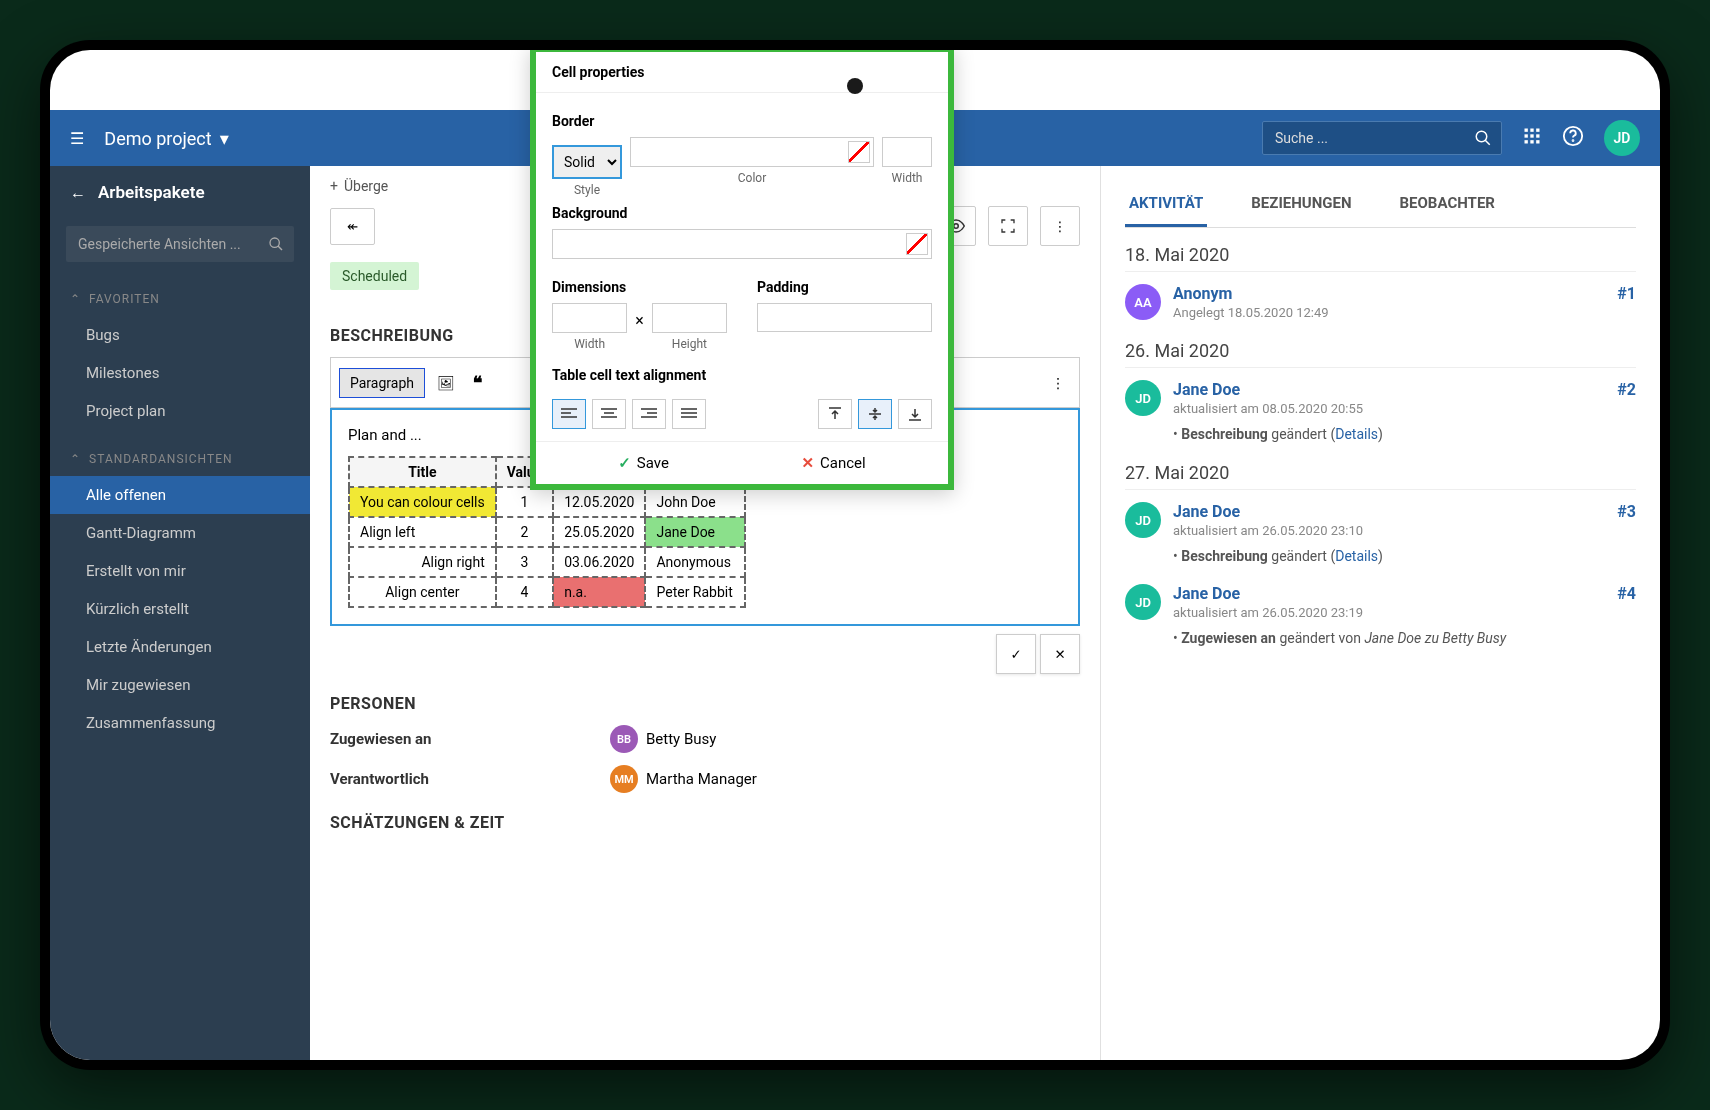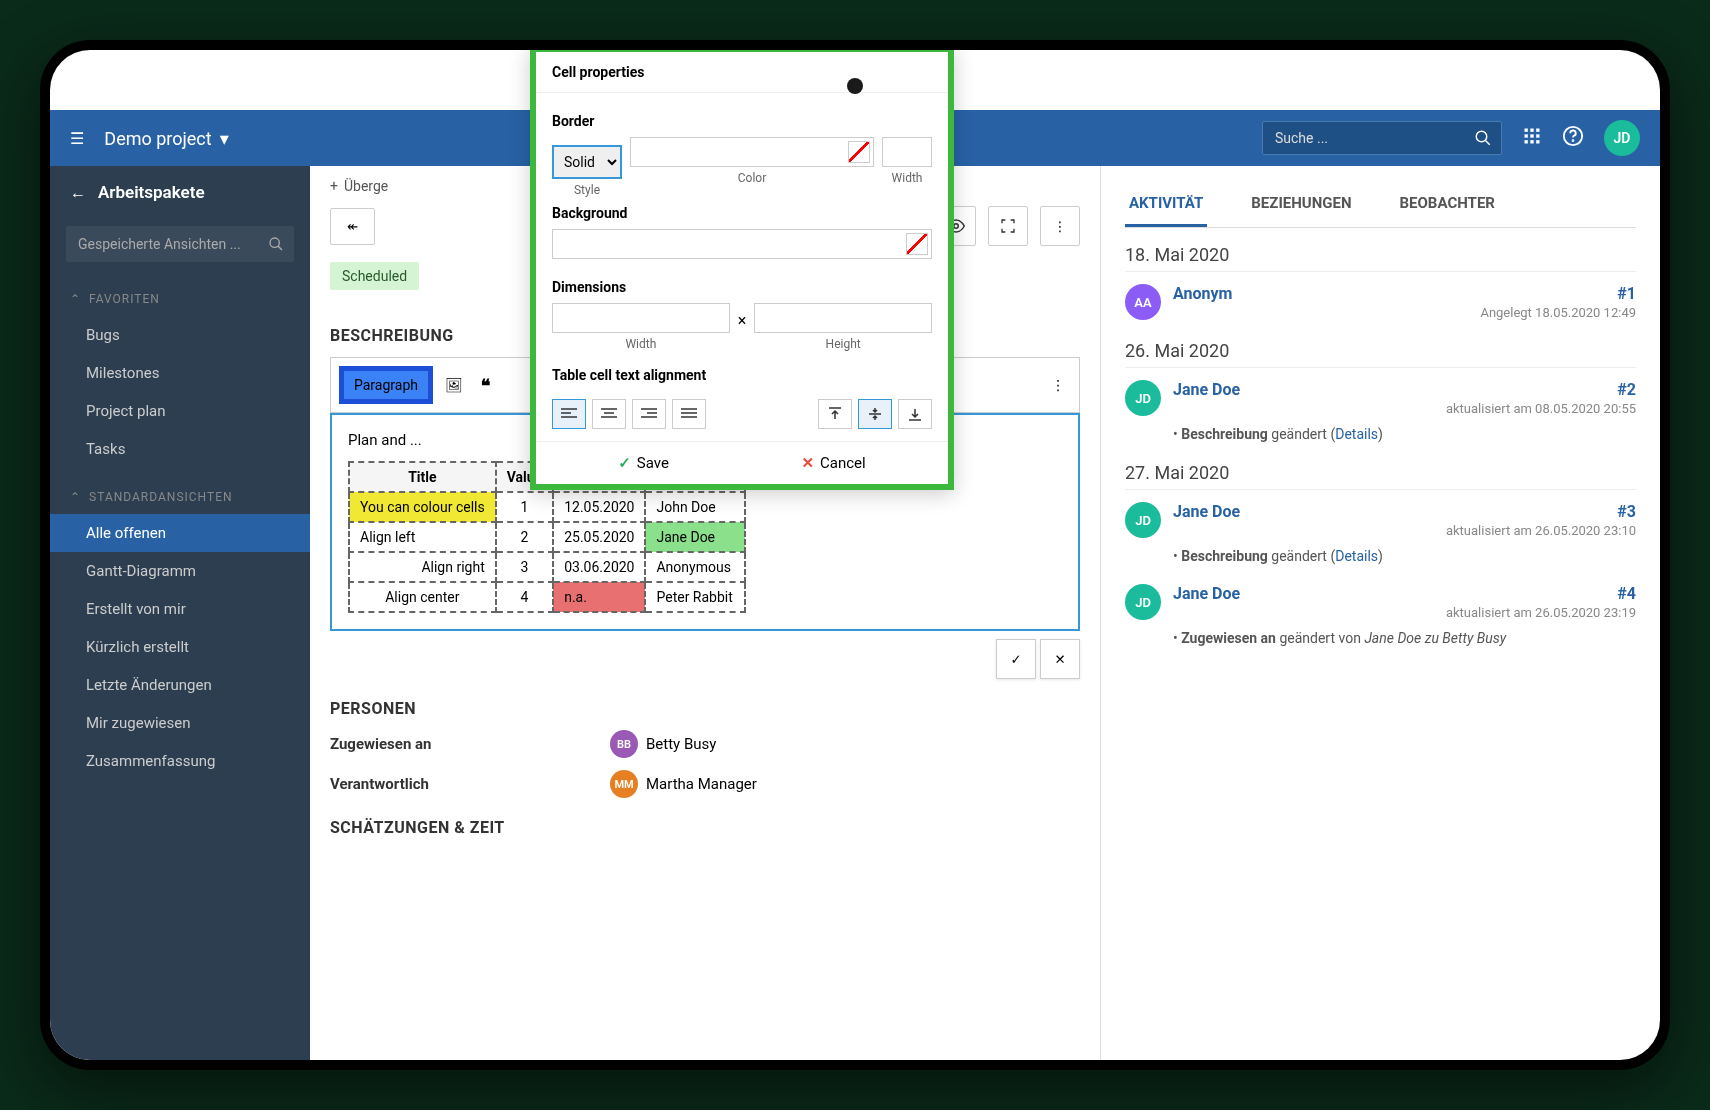--- a/index.html
+++ b/index.html
@@ -33,21 +33,21 @@
 .editor-area { flex: 1; padding: 12px 20px; overflow: auto; position: relative; }
 .breadcrumb { font-size: 14px; color: #555; margin-bottom: 12px; display: flex; align-items: center; gap: 6px; }
 .toolbar-row { display: flex; align-items: center; gap: 12px; margin-bottom: 16px; }
 .back-btn { border: 1px solid #ccc; background: #fff; padding: 10px 16px; cursor: pointer; border-radius: 2px; }
 .toolbar-spacer { flex: 1; }
 .btn-anlegen { background: #27ae60; color: #fff; padding: 10px 14px; border: none; cursor: pointer; display: flex; align-items: center; gap: 6px; font-size: 15px; border-radius: 2px; }
 .icon-btn { border: 1px solid #ccc; background: #fff; width: 40px; height: 40px; cursor: pointer; border-radius: 2px; display: flex; align-items: center; justify-content: center; }
 .status-badge { display: inline-block; background: #d4f4d4; color: #2a5a2a; padding: 6px 12px; font-size: 14px; margin-bottom: 16px; border-radius: 2px; }
 .section-title { font-size: 16px; font-weight: 700; color: #333; margin: 20px 0 12px; letter-spacing: 0.5px; }
 .editor-toolbar { border: 1px solid #ccc; padding: 8px; display: flex; gap: 6px; align-items: center; font-size: 14px; }
-.editor-toolbar .drp { border: 5px solid #1d4ed8; padding: 6px 10px; background: #3b82f6; }
+.editor-toolbar .drp { border: 1px solid #1d4ed8; padding: 6px 10px; background: #e5e5e5; }
 .editor-toolbar .tbtn { padding: 6px; cursor: pointer; }
 .editor-body { border: 2px solid #3498db; padding: 16px; position: relative; }
 .editor-text { font-size: 15px; margin-bottom: 12px; }
 .data-table { border-collapse: collapse; }
 .data-table th, .data-table td { border: 2px dashed #666; padding: 6px 10px; font-size: 14px; }
 .data-table th { background: #f5f5f5; font-weight: 700; }
 .cell-yellow { background: #f1e834; }
 .cell-green { background: #8be08b; }
 .cell-red { background: #e97070; }
 .editor-actions { display: flex; justify-content: flex-end; gap: 4px; margin-top: 8px; }
@@ -59,21 +59,21 @@
 .tabs { display: flex; gap: 40px; border-bottom: 1px solid #ddd; margin-bottom: 12px; }
 .tab { padding: 12px 4px; font-size: 15px; font-weight: 700; color: #555; cursor: pointer; }
 .tab.active { color: #2862a5; border-bottom: 3px solid #2862a5; }
 .date-header { font-size: 18px; color: #444; margin: 16px 0 12px; border-bottom: 1px solid #eee; padding-bottom: 6px; }
 .activity-item { display: flex; gap: 12px; margin-bottom: 20px; }
 .activity-avatar { width: 36px; height: 36px; border-radius: 50%; color: #fff; display: flex; align-items: center; justify-content: center; font-size: 13px; font-weight: 600; flex-shrink: 0; }
 .activity-content { flex: 1; }
 .activity-header { display: flex; justify-content: space-between; align-items: start; }
 .activity-user { color: #2862a5; font-weight: 700; font-size: 16px; }
 .activity-num { color: #2862a5; font-weight: 700; }
-.activity-meta { color: #888; font-size: 13px; margin-top: 2px; text-align: right; }
+.activity-meta { color: #888; font-size: 13px; margin-top: 2px; }
 .activity-detail { font-size: 14px; color: #555; margin-top: 10px; }
 .activity-detail .bold { font-weight: 700; }
 .activity-detail .link { color: #2862a5; cursor: pointer; }
 .activity-detail .italic { font-style: italic; }
 .modal { position: absolute; top: -4px; left: 480px; width: 424px; background: #fff; border: 6px solid #3cb83c; box-shadow: 0 4px 20px rgba(0,0,0,0.2); z-index: 500; }
 .modal-title { padding: 12px 16px; font-weight: 700; font-size: 14px; border-bottom: 1px solid #eee; }
 .modal-body { padding: 12px 16px; }
 .modal-label { font-weight: 700; font-size: 14px; margin-bottom: 8px; margin-top: 8px; }
 .modal-row { display: flex; gap: 8px; align-items: start; }
 .modal-field { display: flex; flex-direction: column; align-items: center; }
@@ -157,21 +157,20 @@
   </div>
   <div class="sidebar-section">
     <div class="sidebar-section-header">
       <span>⌃</span>
       <span>FAVORITEN</span>
     </div>
     <div id="fav-items">
                 <div class="sidebar-item">Bugs</div>
                 <div class="sidebar-item">Milestones</div>
                 <div class="sidebar-item">Project plan</div>
-                <div class="sidebar-item">Tasks</div>
               </div>
   </div>
   <div class="sidebar-section">
     <div class="sidebar-section-header">
       <span>⌃</span>
       <span>STANDARDANSICHTEN</span>
     </div>
     <div id="std-items">
                 <div class="sidebar-item active">Alle offenen</div>
                 <div class="sidebar-item">Gantt-Diagramm</div>
@@ -379,20 +378,24 @@
                     <input style="">
                     <span class="modal-field-label">Width</span>
                   </div>
           <span style="padding-top:8px">×</span>
           <div class="modal-field" style="flex:1">
                     <input style="">
                     <span class="modal-field-label">Height</span>
                   </div>
         </div>
       </div>
+      <div style="flex:1">
+        <div class="modal-label">Padding</div>
+        <input style="width: 100%; border: 1px solid rgb(204, 204, 204); padding: 6px;">
+      </div>
     </div>
     <div class="modal-label" style="margin-top:16px">Table cell text alignment</div>
     <div style="display:flex;justify-content:space-between;align-items:center">
       <div class="align-row">
         <div class="align-btn active">
                   <svg width="16" height="14" viewBox="0 0 16 14" stroke="#333" stroke-width="1.5">
                     <line x1="0" y1="2" x2="16" y2="2"></line>
                     <line x1="0" y1="6" x2="10" y2="6"></line>
                     <line x1="0" y1="10" x2="16" y2="10"></line>
                   </svg>

